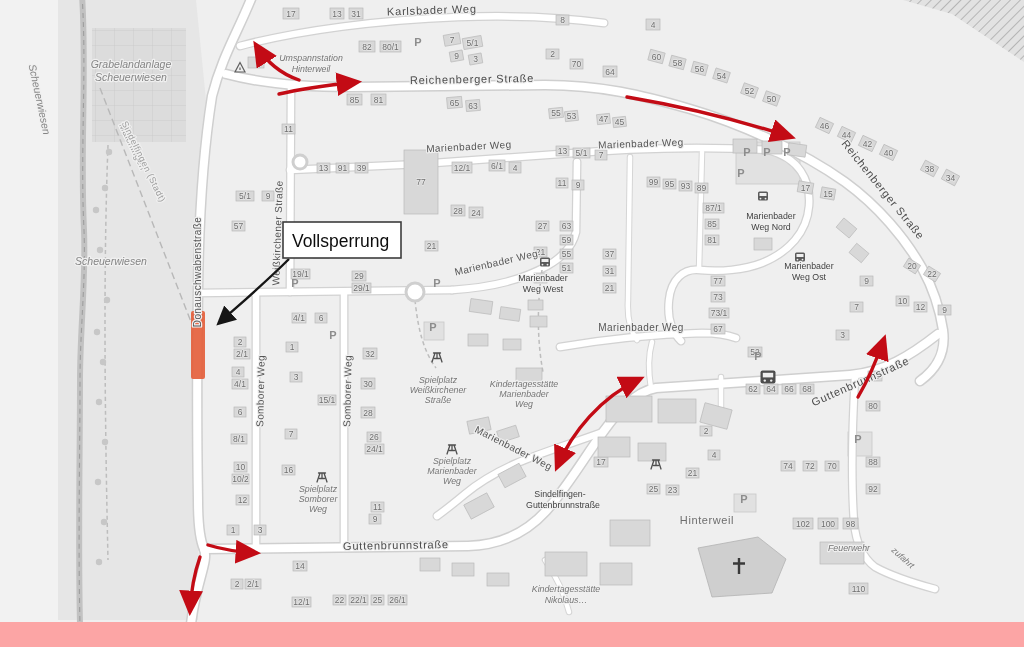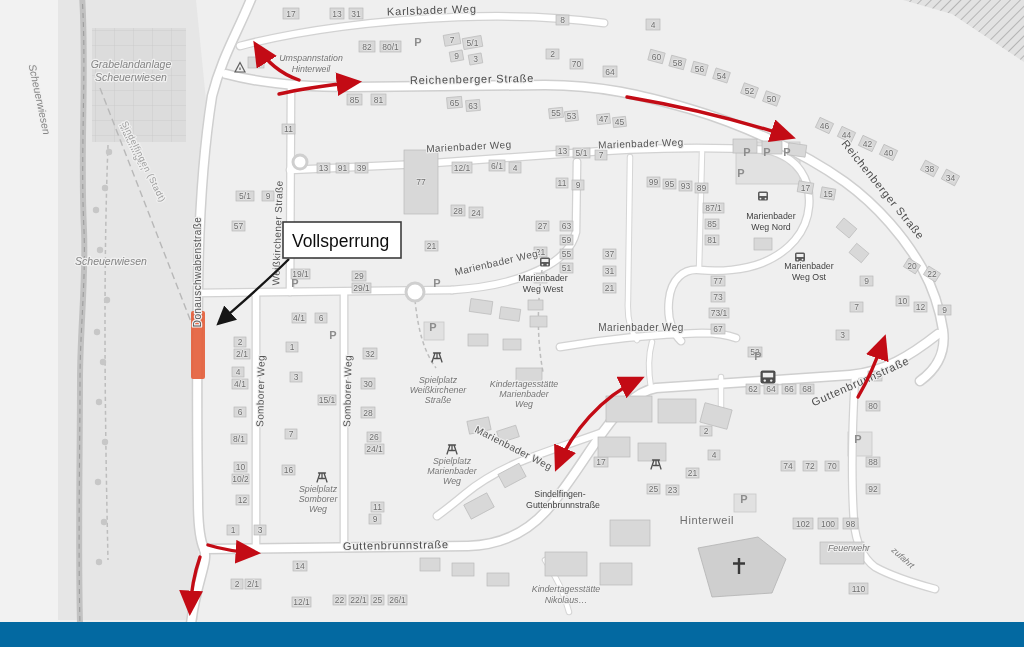--- a/index.html
+++ b/index.html
@@ -1,16 +1,16 @@
 <!DOCTYPE html>
 <html><head>
 <meta charset="utf-8">
 <style>
   html,body{margin:0;padding:0;background:#ffffff}
-  .stage{position:relative;width:1024px;height:647px;background:#0369a1;overflow:hidden;
+  .stage{position:relative;width:1024px;height:647px;background:#fca5a5;overflow:hidden;
          font-family:"Liberation Sans",sans-serif}
   svg{display:block}
   
   .bld{fill:#d8d8d8;stroke:#bababa;stroke-width:.7}
   .bnum{font-size:8.5px;font-family:"Liberation Sans",sans-serif;fill:#6e6e6e;text-anchor:middle;
         paint-order:stroke;stroke:#e6e6e6;stroke-width:1.4px;stroke-linejoin:round}
   
   .lbl{text-anchor:middle;paint-order:stroke;stroke:#f0f0f0;stroke-width:2.4px;stroke-linejoin:round;
        font-family:"Liberation Sans",sans-serif}
   .st {font-size:11px;fill:#4c4c4c;letter-spacing:.8px}

